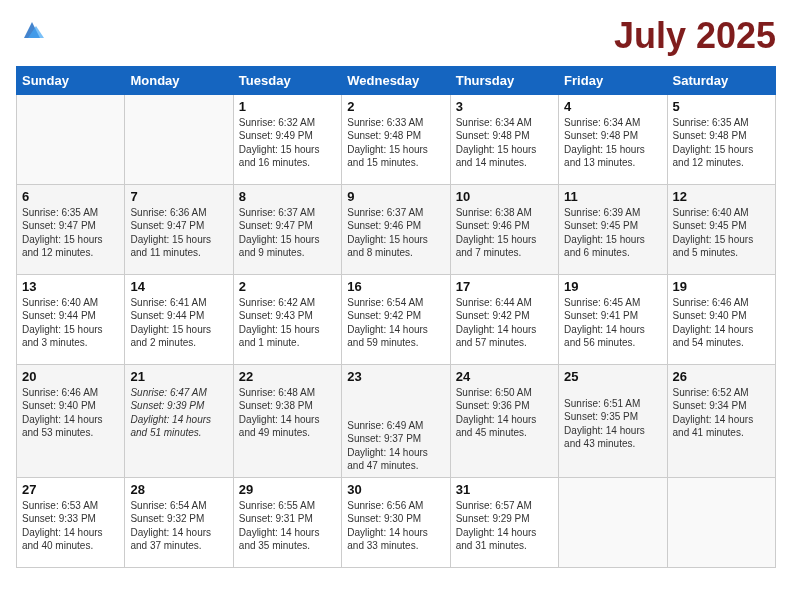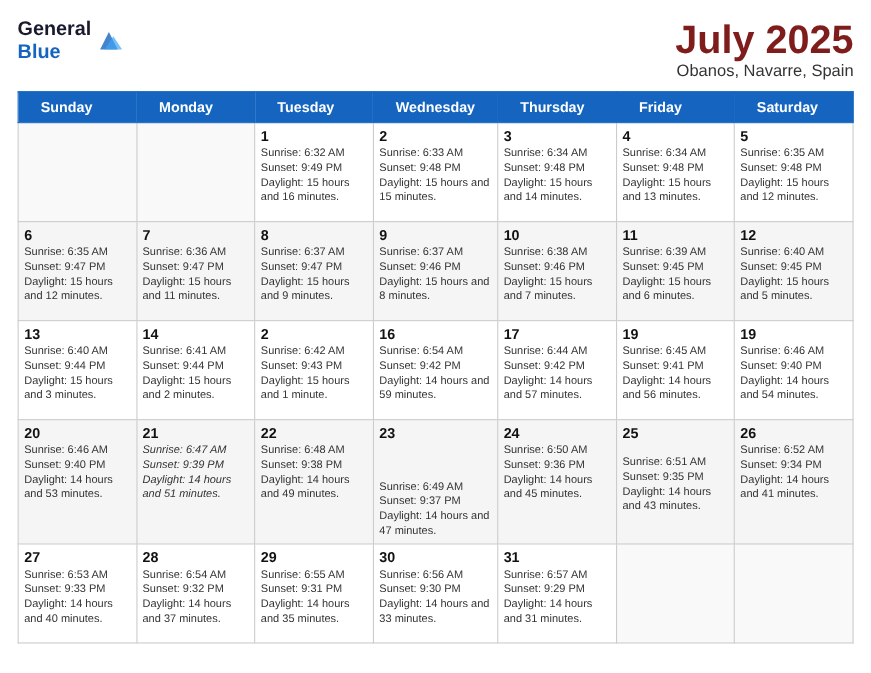--- a/index.html
+++ b/index.html
@@ -51,21 +51,21 @@
     .calendar {
       width: 100%;
       border-collapse: collapse;
       border: 1px solid #ccc;
     }
     .calendar th {
       background-color: #1565c0;
       color: #fff;
       font-size: 13px;
       font-weight: bold;
-      padding: 6px 20px;
+      padding: 6px 5px;
       text-align: left;
       border: 1px solid #1565c0;
     }
     .calendar td {
       width: 14.28%;
       vertical-align: top;
       border: 1px solid #ccc;
       padding: 4px 5px;
       font-size: 10.5px;
       color: #333;
@@ -89,32 +89,27 @@
     }
     .row-alt {
       background: #f5f5f5;
     }
   </style>
 </head>
 <body>
 
 <div class="header">
   <div class="logo">
-    <div>
-      <span class="logo-text-general">General</span><br>
-      <span class="logo-text-blue">Blue</span>
-    </div>
     <svg class="logo-icon" viewBox="0 0 28 28" xmlns="http://www.w3.org/2000/svg">
       <polygon points="6,22 14,6 22,22" fill="#1565c0" opacity="0.8"></polygon>
       <polygon points="10,22 18,10 26,22" fill="#42a5f5" opacity="0.7"></polygon>
     </svg>
   </div>
   <div class="title-section">
     <div class="month-year">July 2025</div>
-    <div class="location">Obanos, Navarre, Spain</div>
   </div>
 </div>
 
 <table class="calendar">
   <thead>
     <tr>
     <th>Sunday</th>
         <th>Monday</th>
         <th>Tuesday</th>
         <th>Wednesday</th>

